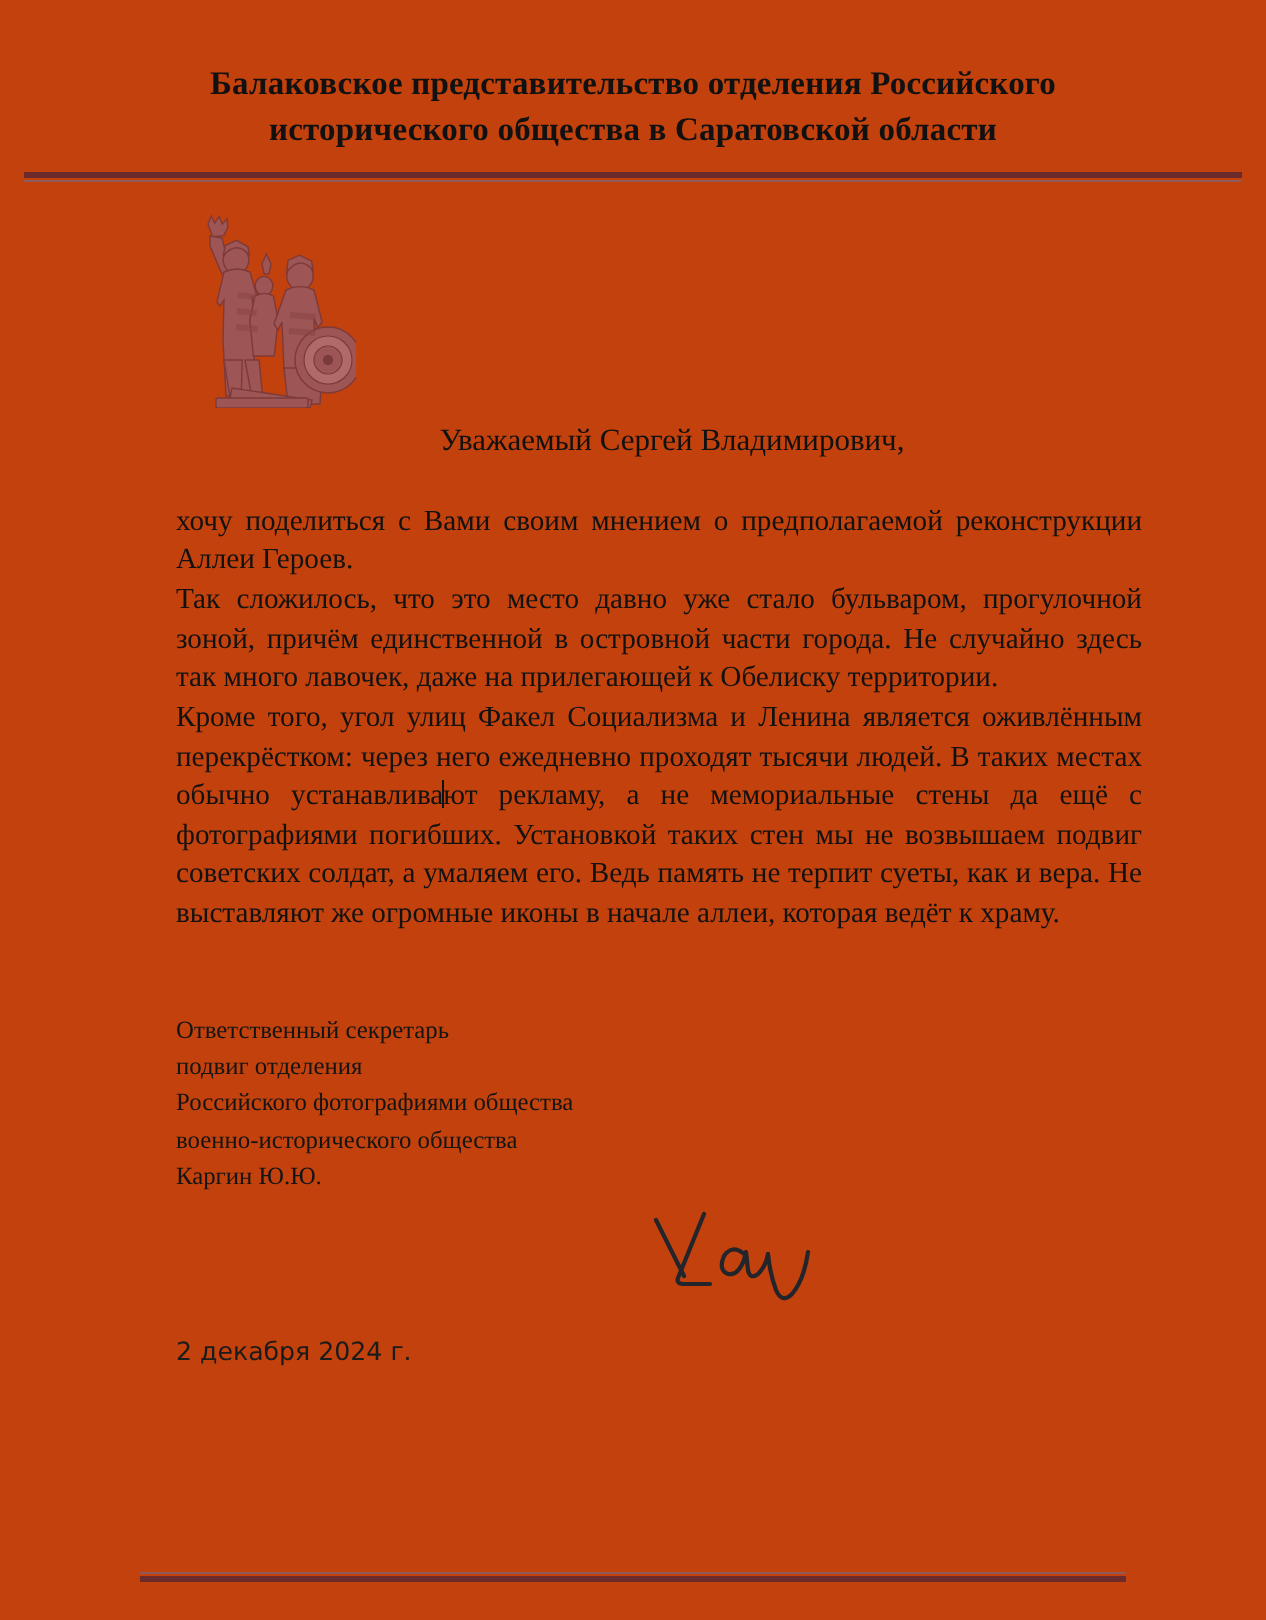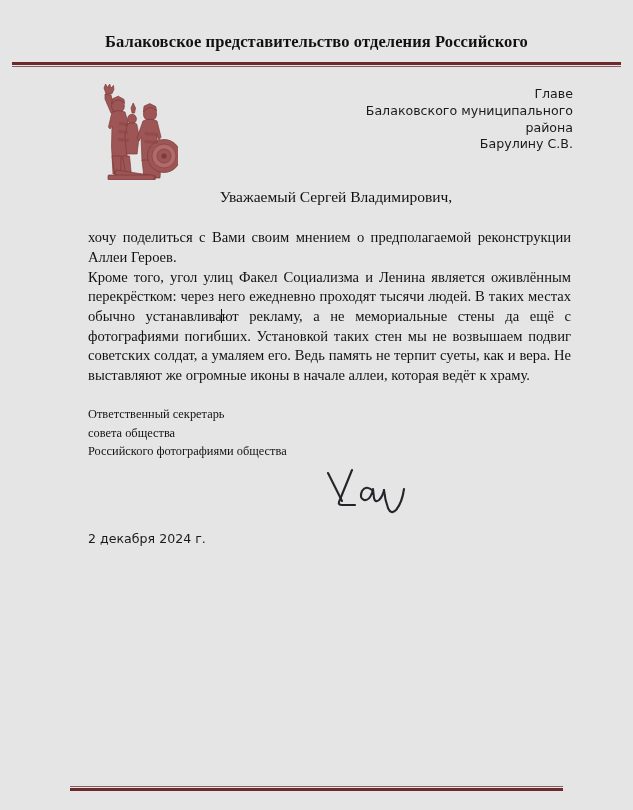--- a/index.html
+++ b/index.html
@@ -15,21 +15,21 @@
     font-family: "Liberation Serif", "DejaVu Serif", serif;
     color: #151515;
     position: relative;
   }
 
   .page {
     position: relative;
     width: 633px;
     height: 810px;
     box-sizing: border-box;
-    background: #e5e5e5;
+    background: #c2410c;
   }
 
   
   .letterhead {
     padding: 30px 58px 0 58px;
   }
   .lh-title {
     text-align: center;
     font-family: "Liberation Serif", "DejaVu Serif", serif;
     font-weight: bold;
@@ -114,21 +114,21 @@
     display: inline-block;
     width: 1px;
     height: 0.95em;
     background: #111;
     vertical-align: -0.14em;
     margin: 0 -0.5px;
   }
 
   
   .sig-block {
-    margin: 20px 0 0 88px;
+    margin: 38px 0 0 88px;
     font-size: 12.4px;
     line-height: 1.48;
     color: #141414;
   }
   .sig-block .ln { display: block; white-space: pre; }
 
   .sig-mark {
     position: relative;
     height: 60px;
     margin-top: 2px;
@@ -168,20 +168,21 @@
   }
 </style>
 </head>
 <body>
 
 <div class="page">
 
   <div class="letterhead">
     <div class="lh-title">
       <span class="ln">Балаковское представительство отделения Российского</span>
+      <span class="ln">исторического общества в Саратовской области</span>
     </div>
   </div>
 
   <div class="rule-head">
     <div class="thick"></div>
     <div class="thin"></div>
   </div>
 
   <div class="top-block">
 
@@ -224,39 +225,36 @@
         <g fill="#8a4545" opacity="0.55">
           <path d="M37 46 l9 1 -0.5 3 -8.8 -1 z"></path>
           <path d="M36.5 54 l10 1 -0.4 3 -9.8 -1 z"></path>
           <path d="M36 62 l11 1 -0.4 3 -10.8 -1 z"></path>
           <path d="M63 56 l13 1 -0.4 3 -12.8 -1 z"></path>
           <path d="M62.5 64 l13.5 1 -0.4 3 -13.3 -1 z"></path>
         </g>
       </svg>
     </div>
 
-    <div class="addressee">
-      <span class="ln">Главе</span>
-      <span class="ln">Балаковского муниципального</span>
-      <span class="ln">района</span>
-      <span class="ln">Барулину С.В.</span>
-    </div>
   </div>
 
   <div class="salutation">Уважаемый Сергей Владимирович,</div>
 
   <div class="body-text">
     <p>хочу поделиться с Вами своим мнением о предполагаемой реконструкции Аллеи Героев.</p>
+    <p>Так сложилось, что это место давно уже стало бульваром, прогулочной зоной, причём единственной в островной части города. Не случайно здесь так много лавочек, даже на прилегающей к Обелиску территории.</p>
     <p><span>Кроме того, угол улиц Факел Социализма и Ленина является оживлённым перекрёстком: через него ежедневно проходят тысячи людей. В таких местах обычно устанавлива</span><span class="caret"></span><span>ют рекламу, а не мемориальные стены да ещё с фотографиями погибших. Установкой таких стен мы не возвышаем подвиг советских солдат, а умаляем его. Ведь память не терпит суеты, как и вера. Не выставляют же огромные иконы в начале аллеи, которая ведёт к храму.</span></p>
   </div>
 
   <div class="sig-block">
     <span class="ln">Ответственный секретарь</span>
-    <span class="ln">совета общества</span>
+    <span class="ln">подвиг отделения</span>
     <span class="ln">Российского фотографиями общества</span>
+    <span class="ln">военно-исторического общества</span>
+    <span class="ln">Каргин Ю.Ю.</span>
   </div>
 
   <div class="sig-mark">
     <svg width="120" height="52" viewBox="0 0 120 52" xmlns="http://www.w3.org/2000/svg" aria-hidden="true">
       <g fill="none" stroke="#23252b" stroke-width="2.1" stroke-linecap="round" stroke-linejoin="round">
         <path d="M6 6 L20 34"></path>
         <path d="M30 3 L17 35 Q16 38 20 38 L33 38"></path>
         <path d="M50 23 Q44 18 40 24 Q37 31 42 33 Q47 34 50 26 L51 22 L52 31 Q53 36 57 33 Q61 29 62 23"></path>
         <path d="M62 23 Q63 33 66 41 Q69 48 74 43 Q80 36 82 22"></path>
       </g>

